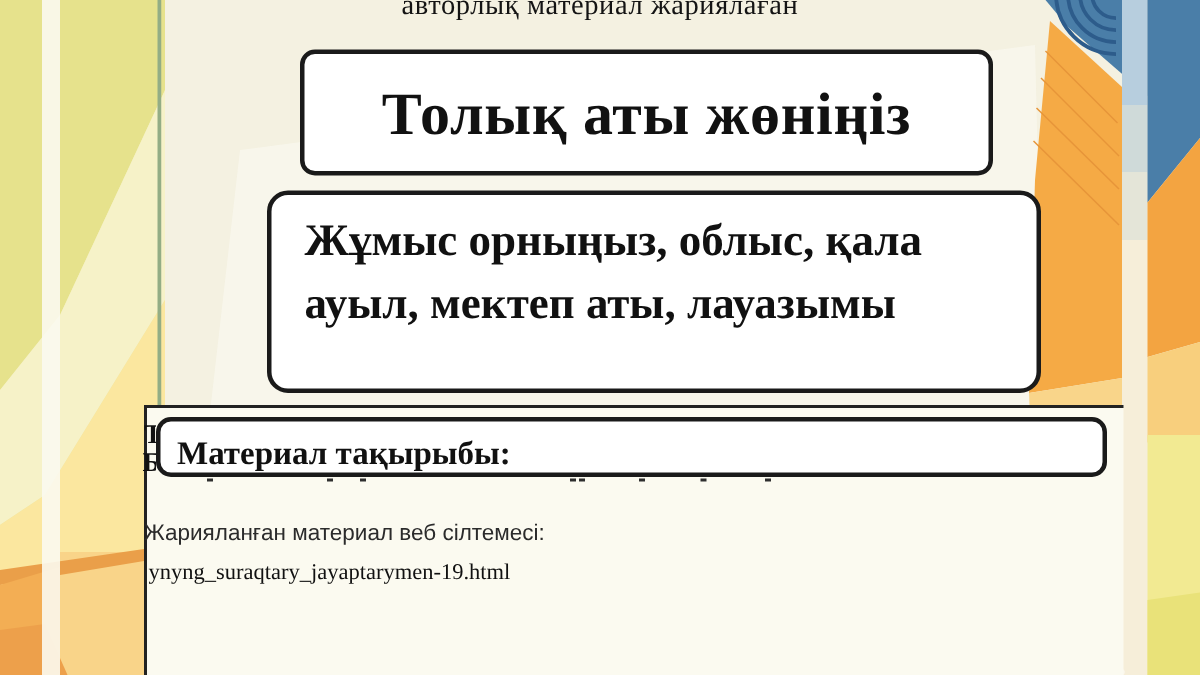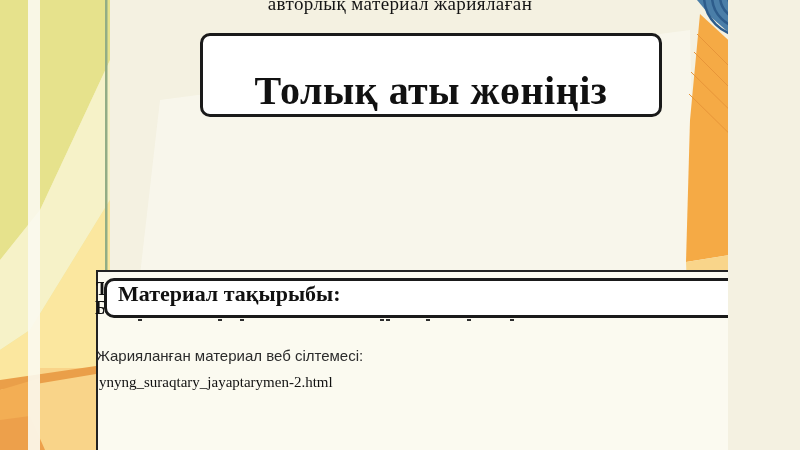--- a/index.html
+++ b/index.html
@@ -7,33 +7,33 @@
     --panel:#fbfaf0;
     --ink:#161616;
     --border-black:#1a1a1a;
   }
   html,body{margin:0;padding:0;}
   body{
     width:800px;height:450px;overflow:hidden;
     font-family:"Liberation Serif", serif;
     background:var(--cream);
   }
-  .stage{position:relative;width:728px;height:450px;overflow:hidden;}
+  .stage{position:relative;width:800px;height:450px;overflow:hidden;}
   .bg{position:absolute;left:0;top:0;width:800px;height:450px;}
 
   
   .top-caption{
     position:absolute;left:0;top:-7px;width:800px;
     text-align:center;font-size:19px;color:#141414;
     letter-spacing:0.4px;white-space:nowrap;
   }
   .title-box{
     position:absolute;left:200px;top:33px;width:456px;height:78px;
     background:#ffffff;border:3px solid var(--border-black);border-radius:10px;
-    display:flex;align-items:flex-end;justify-content:center;
+    display:flex;align-items:center;justify-content:center;
   }
   .title-box .txt{
     font-weight:bold;font-size:40px;color:#111;letter-spacing:0.5px;white-space:nowrap;
   }
   .info-box{
     position:absolute;left:178px;top:127px;width:468px;height:103px;
     background:#ffffff;border:3px solid var(--border-black);border-radius:14px;
     padding:10px 20px 16px 22px;
   }
   .info-box .txt{
@@ -46,21 +46,21 @@
   }
   .fragment{
     position:absolute;overflow:hidden;color:#111;
     font-weight:bold;font-size:18px;line-height:20px;
   }
   .frag-t{left:96px;top:279px;width:8px;height:19px;}
   .frag-b{left:95px;top:298px;width:9px;height:19px;}
   .topic-box{
     position:absolute;left:104px;top:278px;width:617px;height:34px;
     background:#ffffff;border:3px solid var(--border-black);border-radius:10px;
-    display:flex;align-items:flex-start;padding-left:11px;
+    display:flex;align-items:flex-end;padding-left:11px;
   }
   .topic-box .txt{font-weight:bold;font-size:22px;color:#111;white-space:nowrap;}
   .tick{position:absolute;top:319px;width:4px;height:2px;background:#2e2e2e;}
   .link-label{
     position:absolute;left:96px;top:347px;width:651px;
     text-align:left;font-family:"Liberation Sans", sans-serif;
     font-size:15px;color:#2b2b2b;
   }
   .url-block{
     position:absolute;left:99px;top:372px;width:610px;
@@ -126,20 +126,23 @@
     <path d="M115,450 C130,430 180,424 210,436 C225,442 232,448 235,450 Z" fill="#f7cb90"></path>
     <ellipse cx="520" cy="448" rx="230" ry="20" fill="#ffffff" opacity="0.45"></ellipse>
   </svg>
 
   <div class="top-caption">авторлық материал жариялаған</div>
 
   <div class="title-box">
     <span class="txt">Толық аты жөніңіз</span>
   </div>
 
+  <div class="info-box">
+    <span class="txt">Жұмыс орныңыз, облыс, қала ауыл, мектеп аты, лауазымы</span>
+  </div>
 
   <div class="panel"></div>
 
   <span class="fragment frag-t">Т</span>
   <span class="fragment frag-b">Б</span>
 
   <div class="topic-box">
     <span class="txt">Материал тақырыбы:</span>
   </div>
 
@@ -147,16 +150,16 @@
   <span class="tick" style="left:218px"></span>
   <span class="tick" style="left:240px"></span>
   <span class="tick" style="left:380px"></span>
   <span class="tick" style="left:386px"></span>
   <span class="tick" style="left:426px"></span>
   <span class="tick" style="left:467px"></span>
   <span class="tick" style="left:510px"></span>
 
   <div class="link-label">Жарияланған материал веб сілтемесі:</div>
   <div class="url-block">
-    <div>ynyng_suraqtary_jayaptarymen-2.html</div>
+    <div>ynyng_suraqtary_jayaptarymen-19.html</div>
   </div>
 
 </div>
 
 </body></html>

